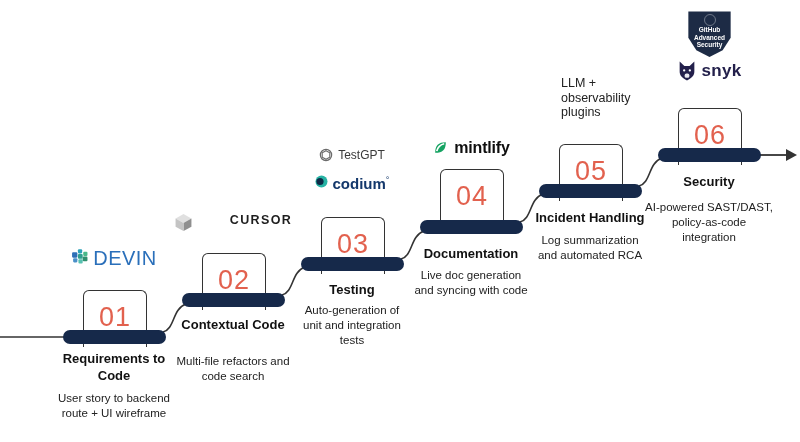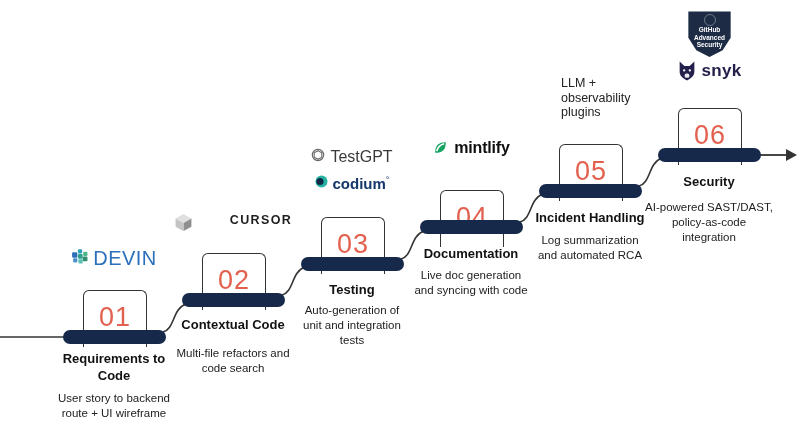--- a/index.html
+++ b/index.html
@@ -28,21 +28,21 @@
   .desc{
     position:absolute;width:170px;text-align:center;z-index:4;
     font-size:11.5px;line-height:15px;color:var(--desc,#222);
   }
   .logo{
     position:absolute;width:160px;display:flex;
     justify-content:center;gap:5px;z-index:4;
   }
   .devin-text{font-size:20px;font-weight:500;letter-spacing:0.5px;color:var(--devin_blue,#2a6fba);}
   .cursor-text{font-size:12.5px;font-weight:bold;letter-spacing:1.4px;color:var(--cursor_text,#1e1e1e);margin-left:32px;}
-  .testgpt-text{font-size:16px;font-weight:500;color:var(--testgpt_text,#3a3a3a);}
+  .testgpt-text{font-size:12px;font-weight:500;color:var(--testgpt_text,#3a3a3a);}
   .codium-text{font-size:15px;font-weight:bold;color:var(--codium_navy,#14386b);}
   .codium-mark{font-size:9px;vertical-align:top;color:var(--codium_navy,#14386b);}
   .mintlify-text{font-size:16px;font-weight:800;color:var(--mintlify_text,#0f0f0f);letter-spacing:-0.2px;}
   .snyk-text{font-size:17px;font-weight:800;color:var(--snyk_dark,#23204b);letter-spacing:0.3px;}
   .llm-note{
     position:absolute;left:561px;top:76px;width:110px;text-align:left;
     font-size:12.5px;line-height:14.5px;color:var(--desc,#222);z-index:4;
   }
   .shield{
     position:absolute;left:686px;top:10px;width:47px;height:48px;z-index:4;
@@ -77,21 +77,21 @@
 
   <div class="numbox" style="left:83px;top:277px">
       <span class="num">01</span>
     </div>
   <div class="numbox" style="left:202px;top:240px">
       <span class="num">02</span>
     </div>
   <div class="numbox" style="left:321px;top:204px">
       <span class="num">03</span>
     </div>
-  <div class="numbox" style="left:440px;top:177px">
+  <div class="numbox" style="left:440px;top:156px">
       <span class="num">04</span>
     </div>
   <div class="numbox" style="left:559px;top:131px">
       <span class="num">05</span>
     </div>
   <div class="numbox" style="left:678px;top:95px">
       <span class="num">06</span>
     </div>
 
   <div class="bar" style="left:63px;top:330px"></div>
@@ -187,21 +187,21 @@
     <div>Incident Handling</div>
   </div>
   <div class="title" style="left:629px;top:173px">
     <div>Security</div>
   </div>
 
   <div class="desc" style="left:29px;top:391px">
     <div>User story to backend</div>
       <div>route + UI wireframe</div>
   </div>
-  <div class="desc" style="left:148px;top:346px">
+  <div class="desc" style="left:148px;top:354px">
     <div>Multi-file refactors and</div>
       <div>code search</div>
   </div>
   <div class="desc" style="left:267px;top:303px">
     <div>Auto-generation of</div>
       <div>unit and integration</div>
       <div>tests</div>
   </div>
   <div class="desc" style="left:386px;top:268px">
     <div>Live doc generation</div>

